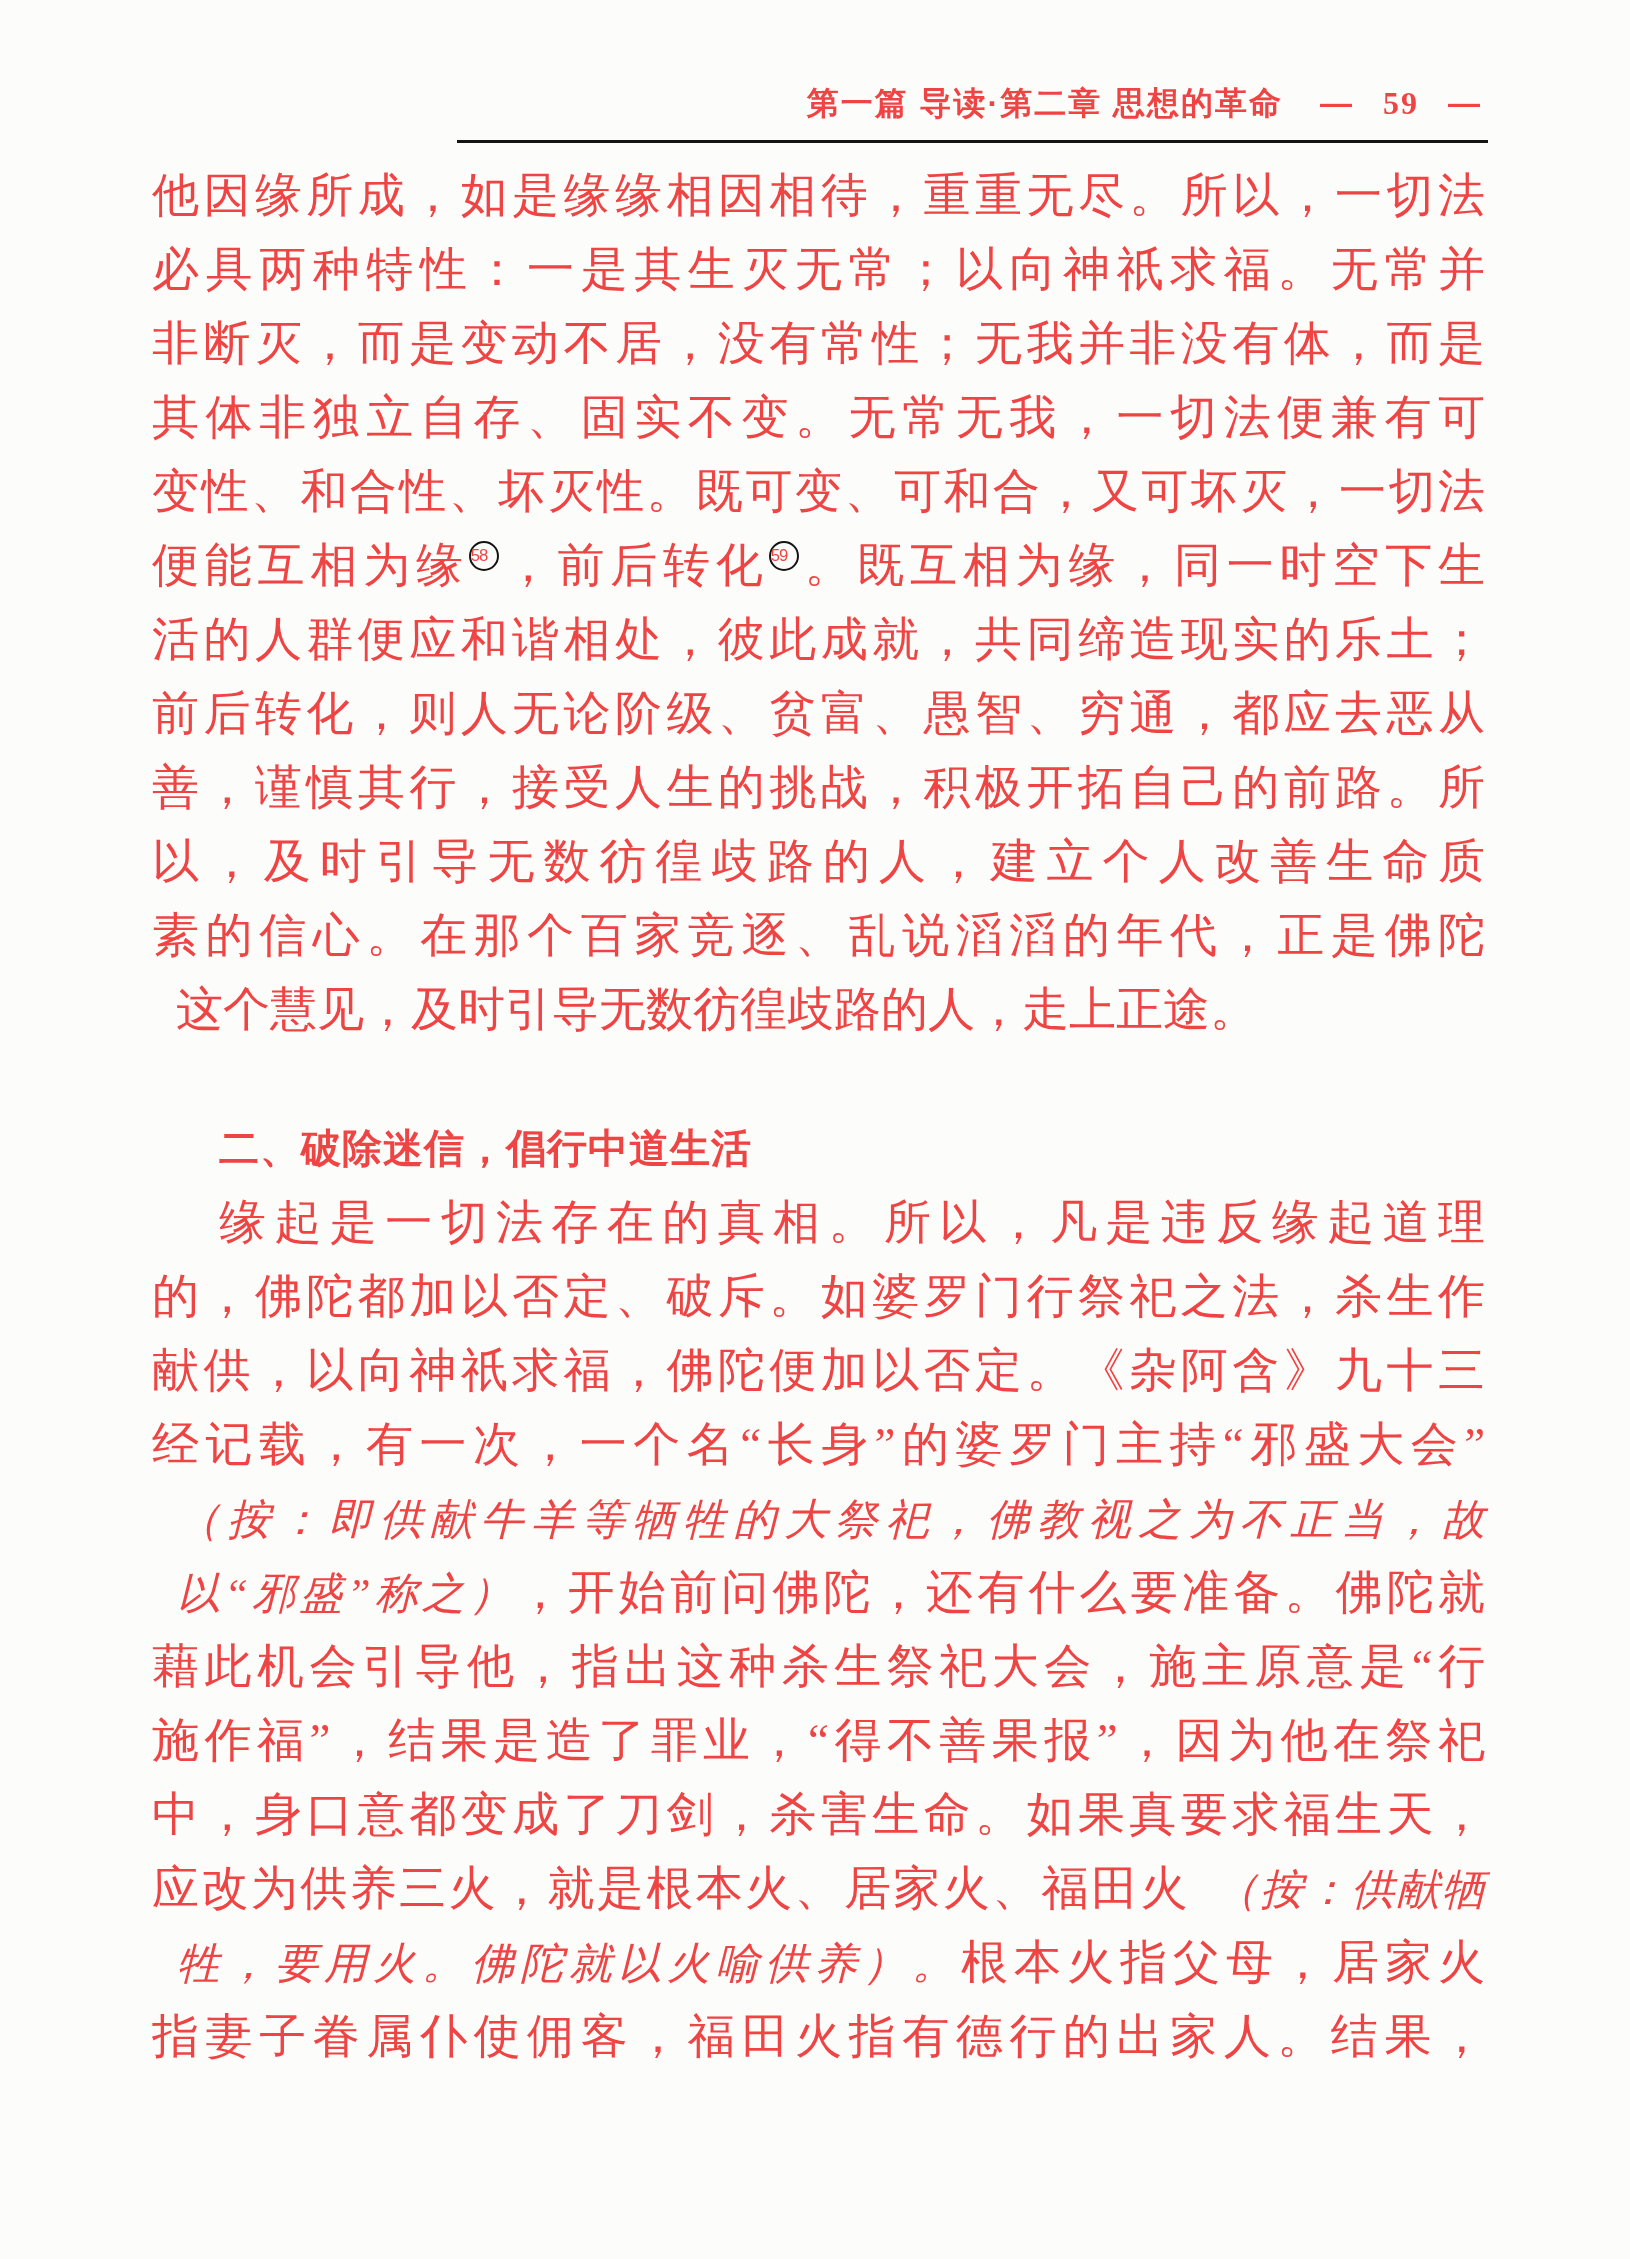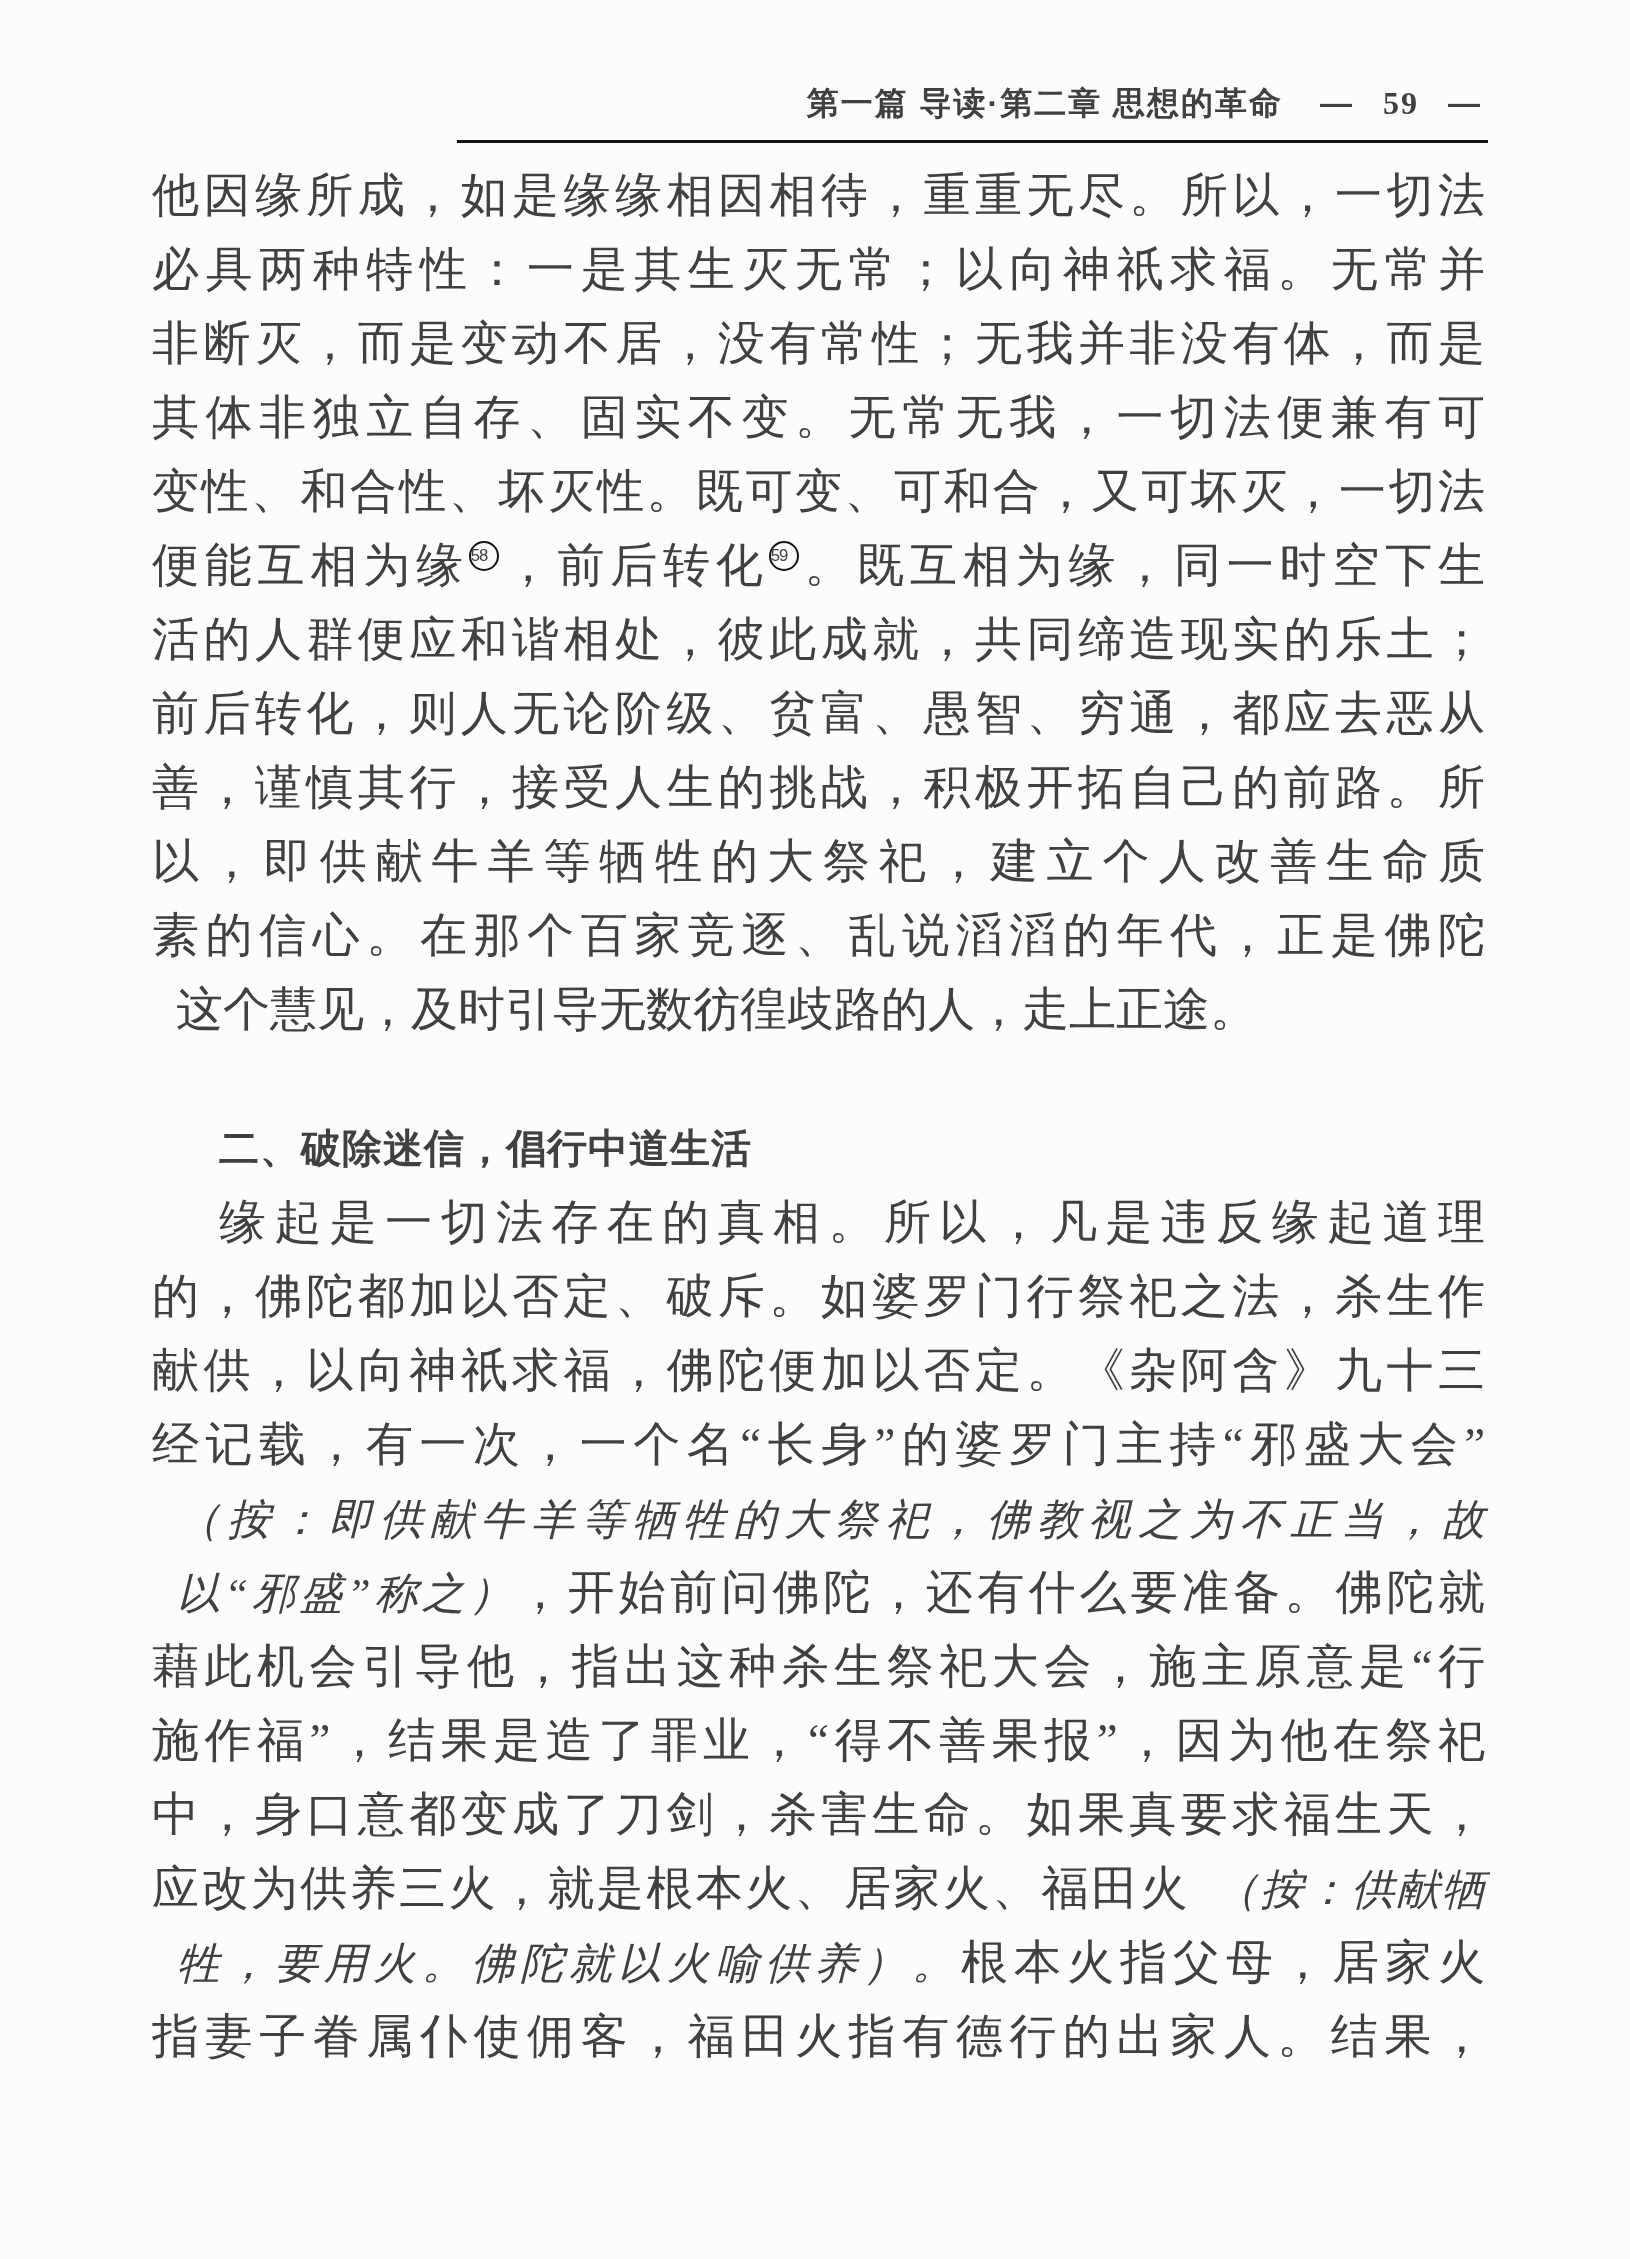--- a/index.html
+++ b/index.html
@@ -2,21 +2,21 @@
 <html lang="zh"><head>
 <meta charset="utf-8">
 <style>
   html, body { margin: 0; padding: 0; background: #e8e8e6; }
   .page {
     position: relative;
     width: 1631px;
     height: 2259px;
     margin: 0 auto;
     background: #fcfcfa;
-    color: #404040;
+    color: #ef4444;
     font-family: "Liberation Serif", serif;
     overflow: hidden;
   }
 
   
   .running-header {
     position: absolute;
     top: 82px;
     right: 143px;
     width: 1031px;
@@ -98,21 +98,21 @@
       <div class="paragraph">
         <div class="line"><span>他因缘所成，如是缘缘相因相待，重重无尽。所以，一切法</span></div>
         <div class="line"><span>必具两种特性：一是其生灭无常；以向神祇求福。无常并</span></div>
         <div class="line"><span>非断灭，而是变动不居，没有常性；无我并非没有体，而是</span></div>
         <div class="line"><span>其体非独立自存、固实不变。无常无我，一切法便兼有可</span></div>
         <div class="line"><span>变性、和合性、坏灭性。既可变、可和合，又可坏灭，一切法</span></div>
         <div class="line"><span>便能互相为缘</span><span class="note-ref">58</span><span>，前后转化</span><span class="note-ref">59</span><span>。既互相为缘，同一时空下生</span></div>
         <div class="line"><span>活的人群便应和谐相处，彼此成就，共同缔造现实的乐土；</span></div>
         <div class="line"><span>前后转化，则人无论阶级、贫富、愚智、穷通，都应去恶从</span></div>
         <div class="line"><span>善，谨慎其行，接受人生的挑战，积极开拓自己的前路。所</span></div>
-        <div class="line"><span>以，即供献牛羊等牺牲的大祭祀，建立个人改善生命质</span></div>
+        <div class="line"><span>以，及时引导无数彷徨歧路的人，建立个人改善生命质</span></div>
         <div class="line"><span>素的信心。在那个百家竞逐、乱说滔滔的年代，正是佛陀</span></div>
         <div class="line last"><span>这个慧见，及时引导无数彷徨歧路的人，走上正途。</span></div>
       </div>
       <div class="section-heading">二、破除迷信，倡行中道生活</div>
       <div class="paragraph">
         <div class="line indent"><span>缘起是一切法存在的真相。所以，凡是违反缘起道理</span></div>
         <div class="line"><span>的，佛陀都加以否定、破斥。如婆罗门行祭祀之法，杀生作</span></div>
         <div class="line"><span>献供，以向神祇求福，佛陀便加以否定。《杂阿含》九十三</span></div>
         <div class="line"><span>经记载，有一次，一个名“长身”的婆罗门主持“邪盛大会”</span></div>
         <div class="line"><span class="kai">（按：即供献牛羊等牺牲的大祭祀，佛教视之为不正当，故</span></div>

